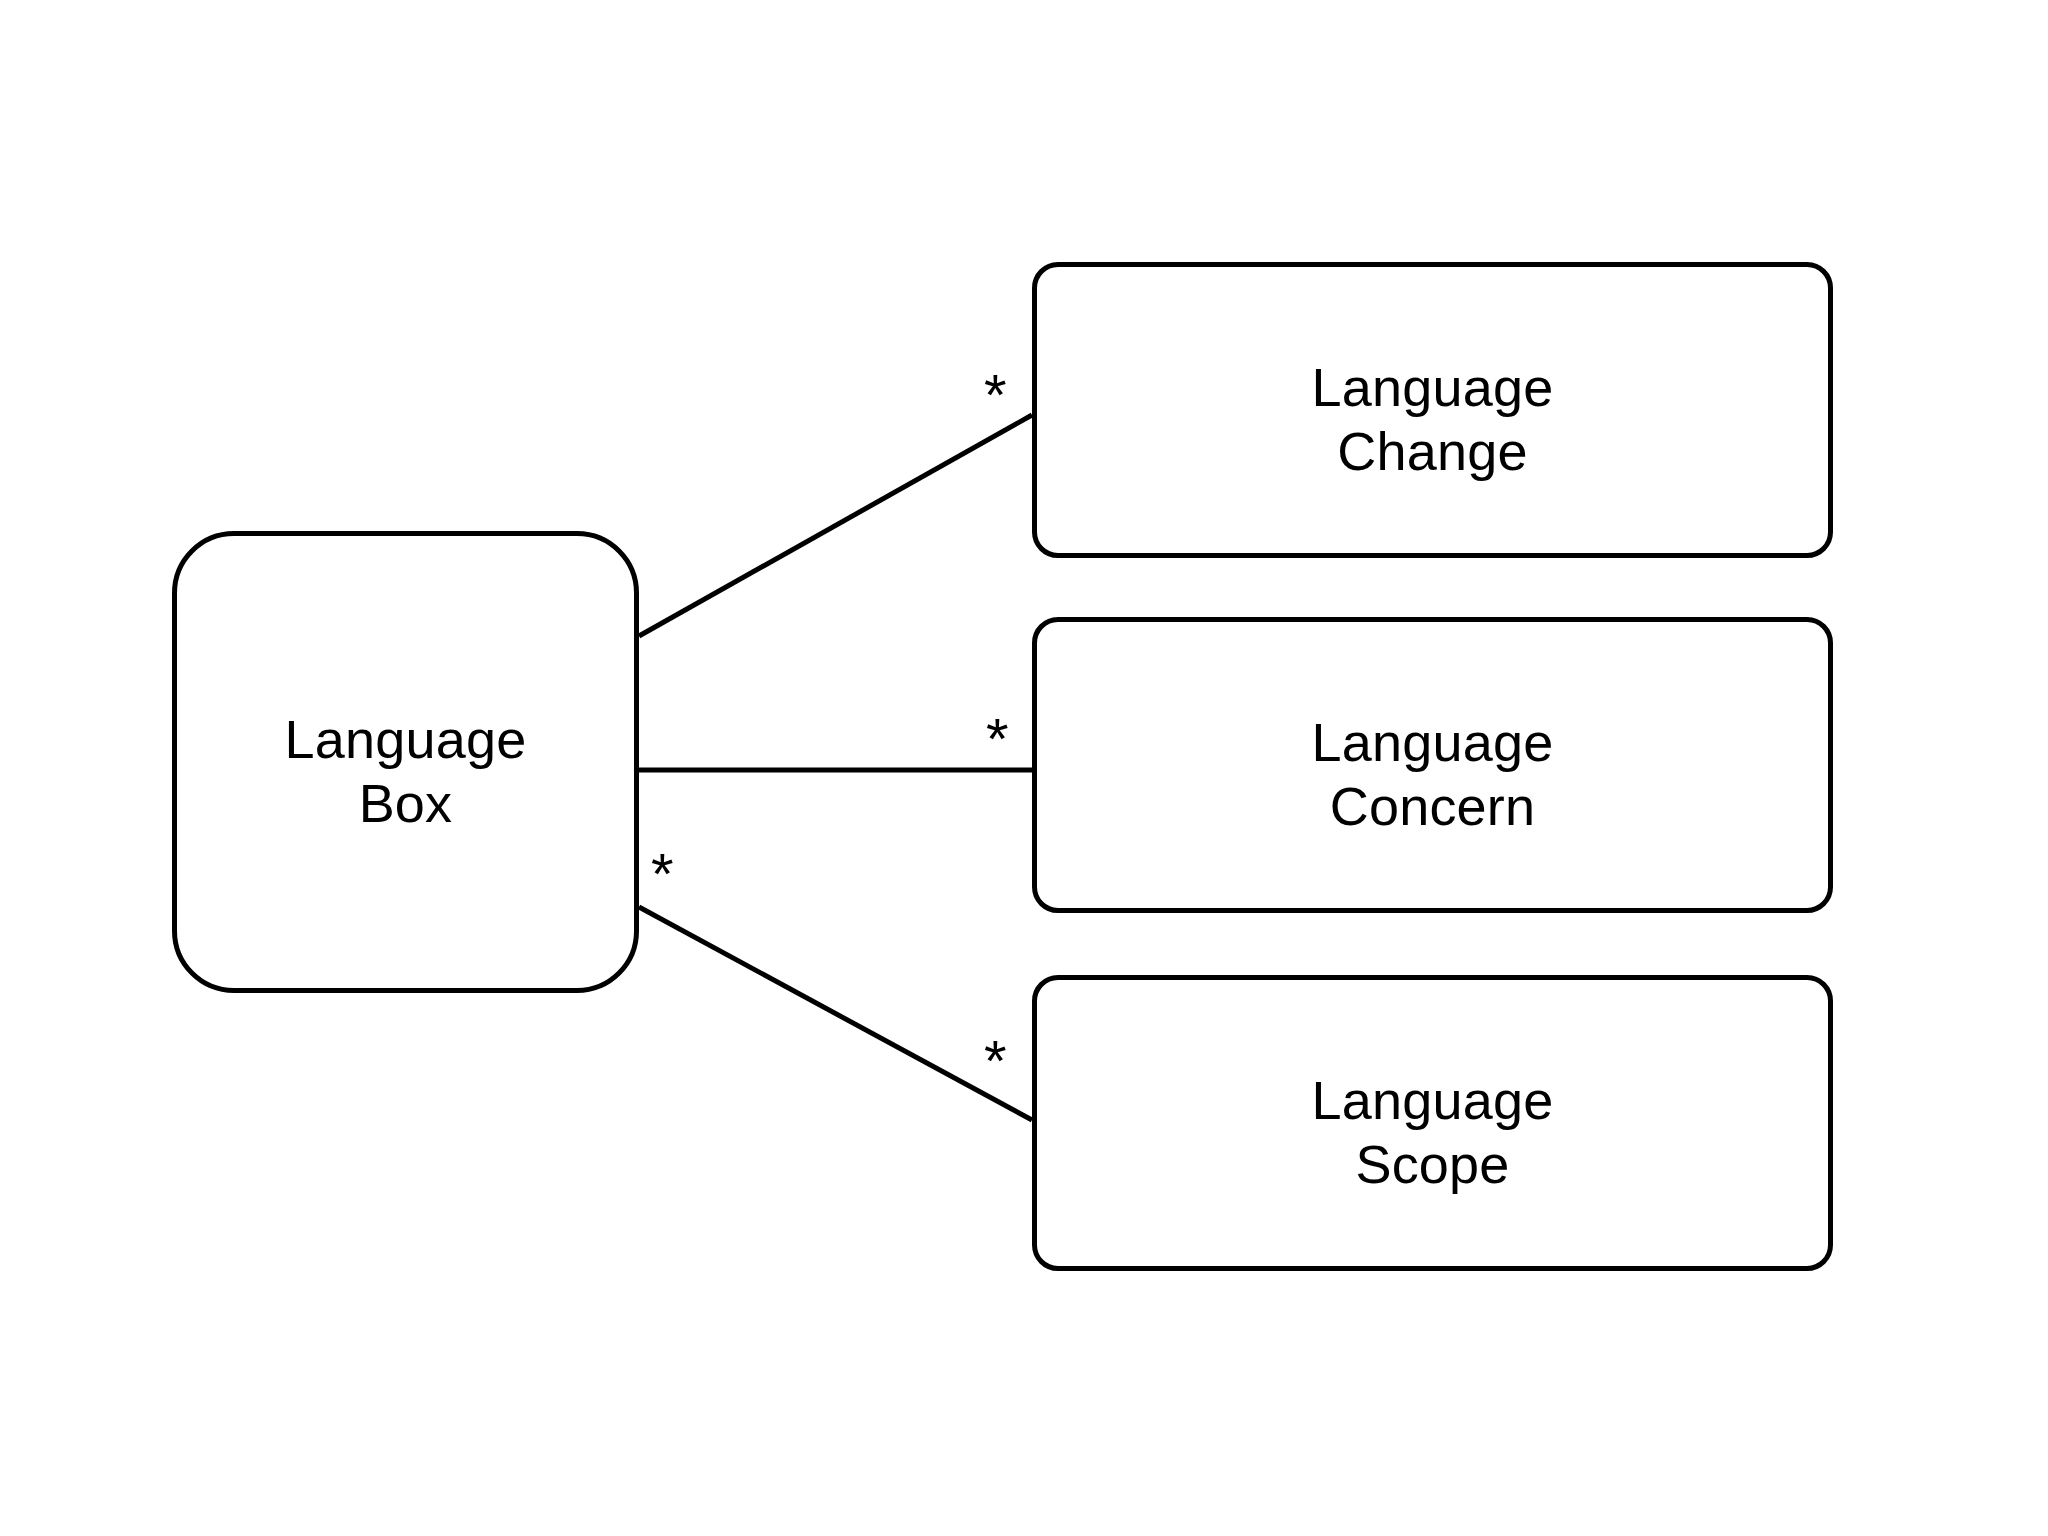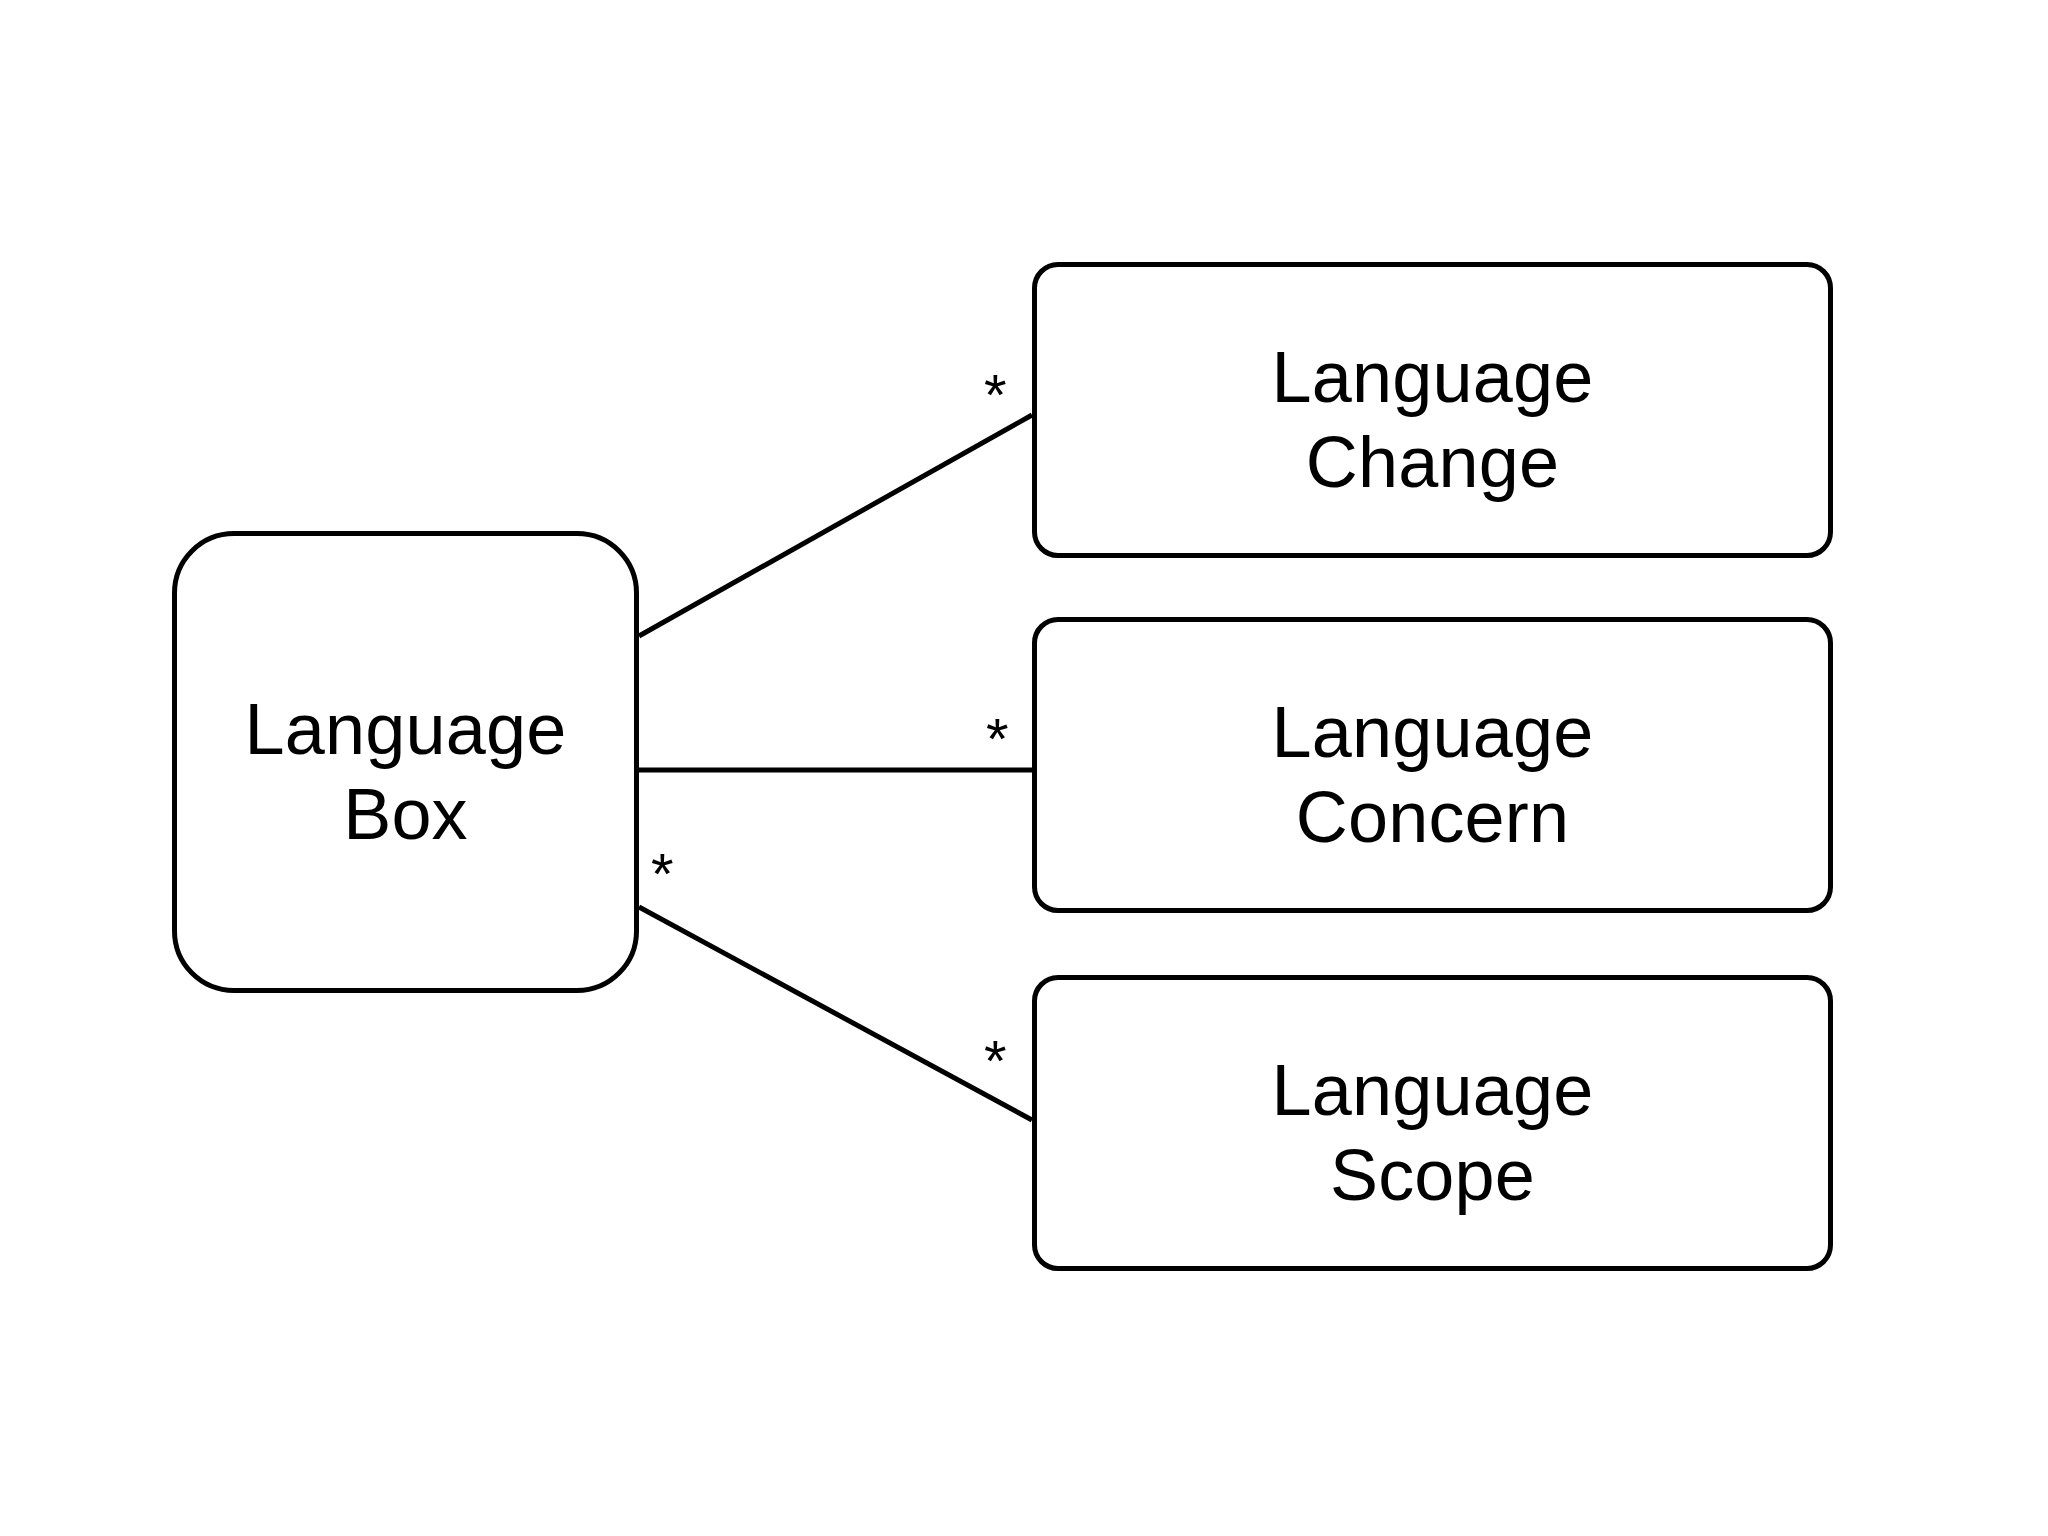--- a/index.html
+++ b/index.html
@@ -34,21 +34,21 @@
     display: flex;
     align-items: center;
     justify-content: center;
     text-align: center;
     color: #000000;
     line-height: 1.18;
     white-space: pre-line;
   }
   .node-label {
     display: block;
-    font-size: 72px;
+    font-size: 54px;
     font-weight: 400;
     letter-spacing: 0.2px;
     margin-top: 19px;
   }
   .mult {
     position: absolute;
     font-size: 58px;
     line-height: 1;
     color: #000000;
     font-family: "Liberation Sans", sans-serif;

